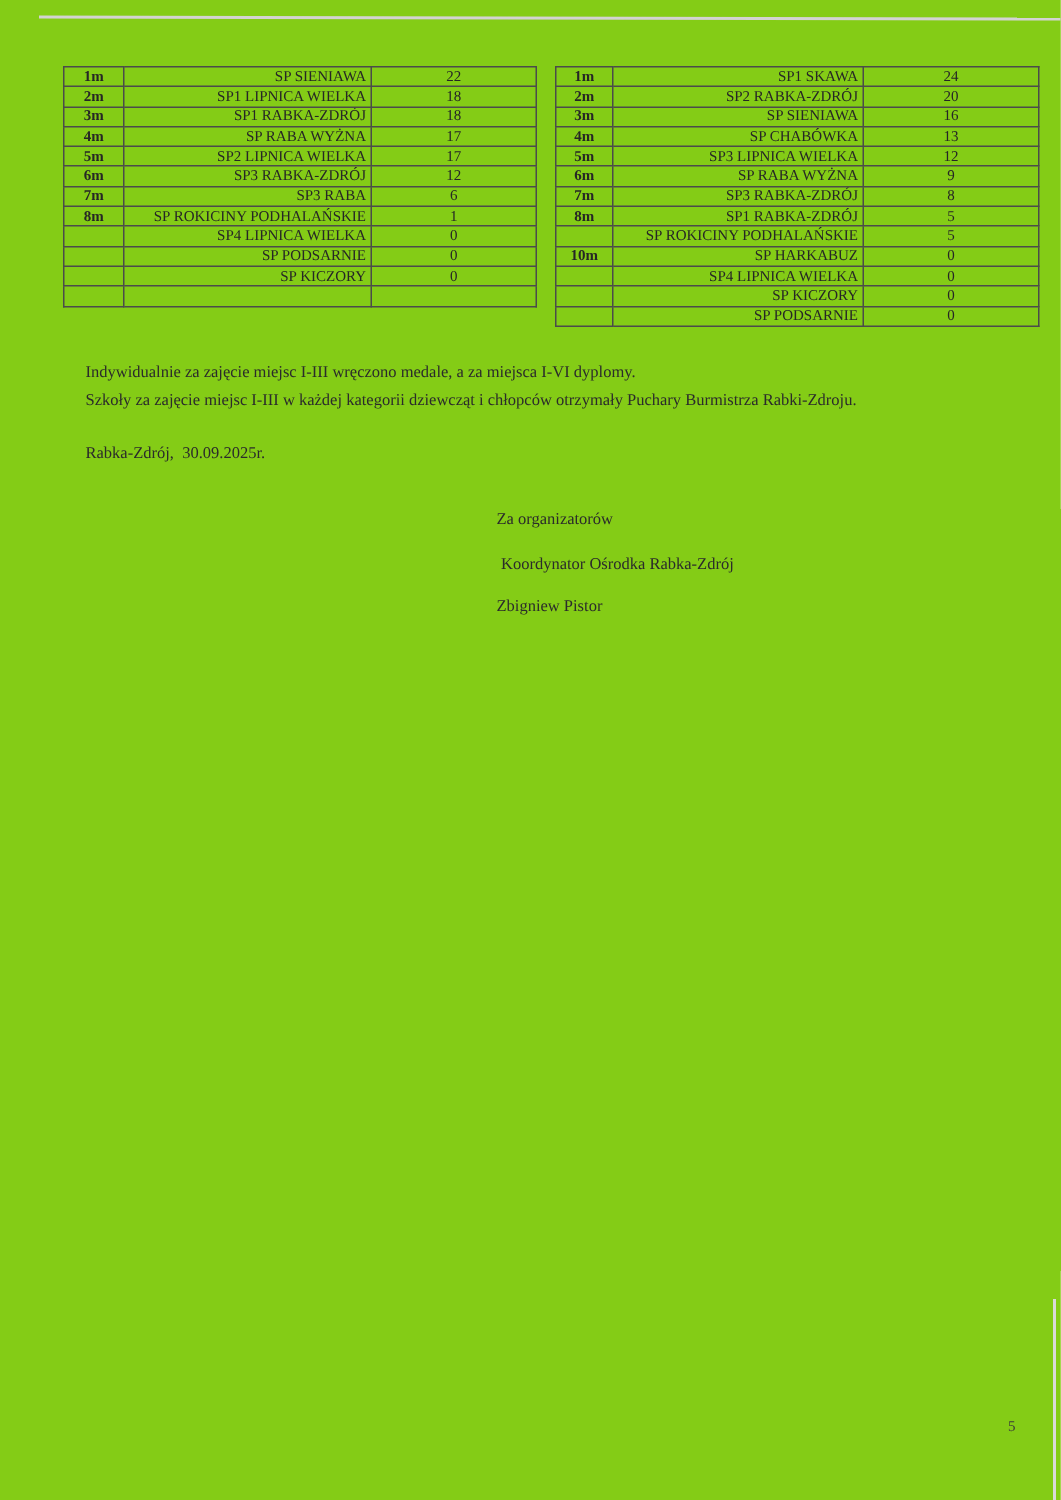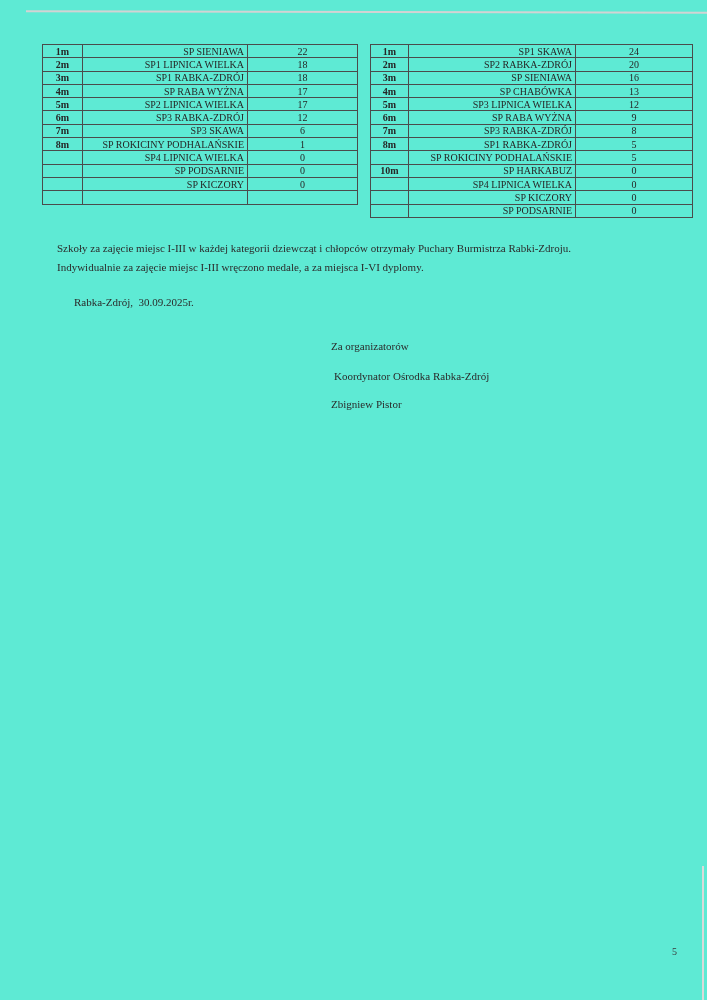--- a/index.html
+++ b/index.html
@@ -7,21 +7,21 @@
   body {
     background: #ffffff;
     font-family: "Liberation Serif", serif;
     color: #262626;
     position: relative;
     overflow: hidden;
   }
   .page {
     position: absolute;
     inset: 0;
-    background: #5eead4;
+    background: #84cc16;
   }
   
   .scan-top-line {
     position: absolute;
     left: 26px;
     top: 11px;
     width: 681px;
     height: 1.6px;
     background: #d3d3d3;
     transform: rotate(0.12deg);
@@ -70,21 +70,20 @@
     line-height: 18.5px;
     color: #2b2b2b;
   }
   .dateline {
     position: absolute;
     left: 57px;
     top: 296px;
     font-size: 11px;
     white-space: pre;
     color: #2b2b2b;
-    margin-left: 17px;
   }
   .sig-heading {
     position: absolute;
     left: 331px;
     top: 340px;
     font-size: 11px;
     color: #2b2b2b;
   }
   .sig-role {
     position: absolute;
@@ -149,21 +148,21 @@
           <td class="col-school">SP2 LIPNICA WIELKA</td>
           <td class="col-points">17</td>
         </tr>
         <tr>
           <td class="col-place">6m</td>
           <td class="col-school">SP3 RABKA-ZDRÓJ</td>
           <td class="col-points">12</td>
         </tr>
         <tr>
           <td class="col-place">7m</td>
-          <td class="col-school">SP3 SKAWA</td>
+          <td class="col-school">SP3 RABA</td>
           <td class="col-points">6</td>
         </tr>
         <tr>
           <td class="col-place">8m</td>
           <td class="col-school">SP ROKICINY PODHALAŃSKIE</td>
           <td class="col-points">1</td>
         </tr>
         <tr>
           <td class="col-place"></td>
           <td class="col-school">SP4 LIPNICA WIELKA</td>
@@ -256,22 +255,22 @@
         </tr>
         <tr>
           <td class="col-place"></td>
           <td class="col-school">SP PODSARNIE</td>
           <td class="col-points">0</td>
         </tr>
       </tbody>
   </table>
 
   <div class="para">
+    <div>Indywidualnie za zajęcie miejsc I-III wręczono medale, a za miejsca I-VI dyplomy.</div>
     <div>Szkoły za zajęcie miejsc I-III w każdej kategorii dziewcząt i chłopców otrzymały Puchary Burmistrza Rabki-Zdroju.</div>
-    <div>Indywidualnie za zajęcie miejsc I-III wręczono medale, a za miejsca I-VI dyplomy.</div>
   </div>
 
   <div class="dateline">Rabka-Zdrój,  30.09.2025r.</div>
 
   <div class="sig-heading">Za organizatorów</div>
   <div class="sig-role">Koordynator Ośrodka Rabka-Zdrój</div>
   <div class="sig-name">Zbigniew Pistor</div>
 
   <div class="page-number">5</div>
 

